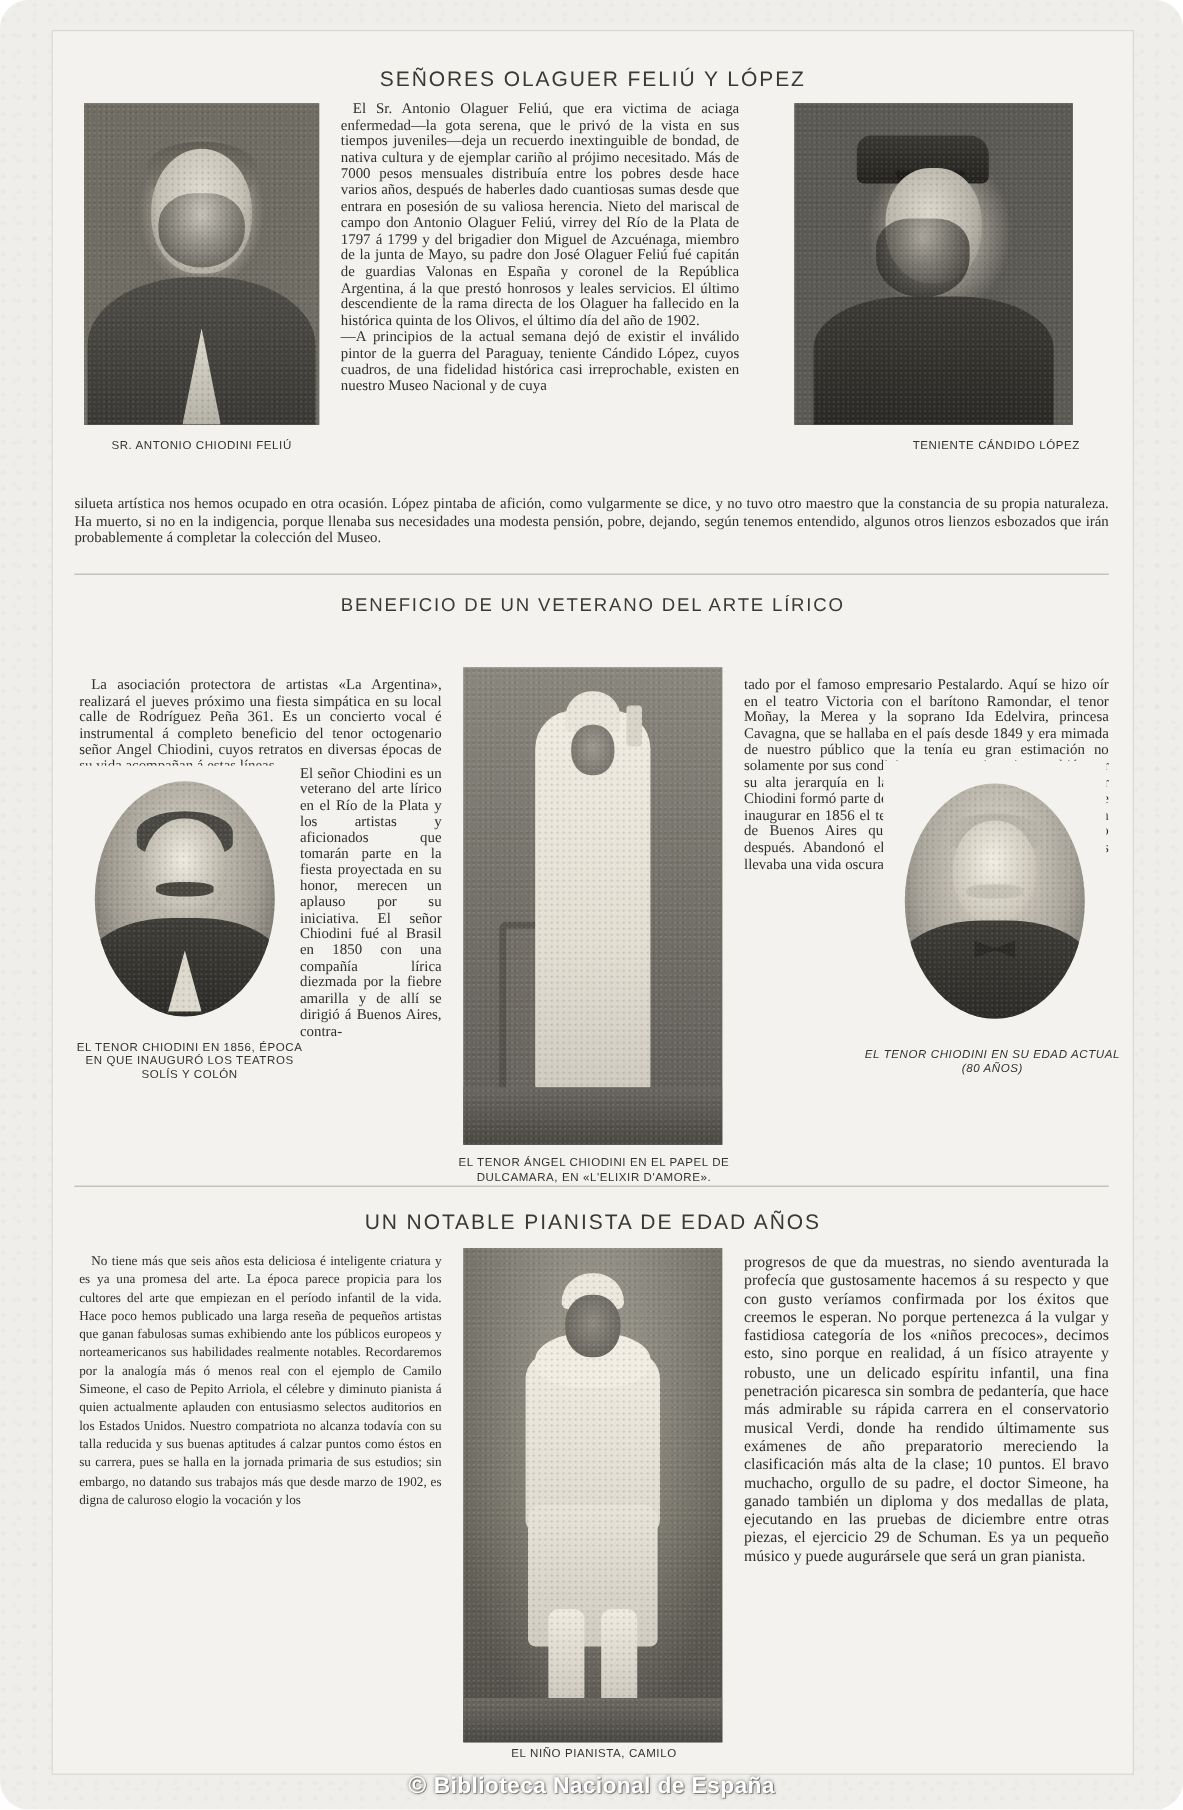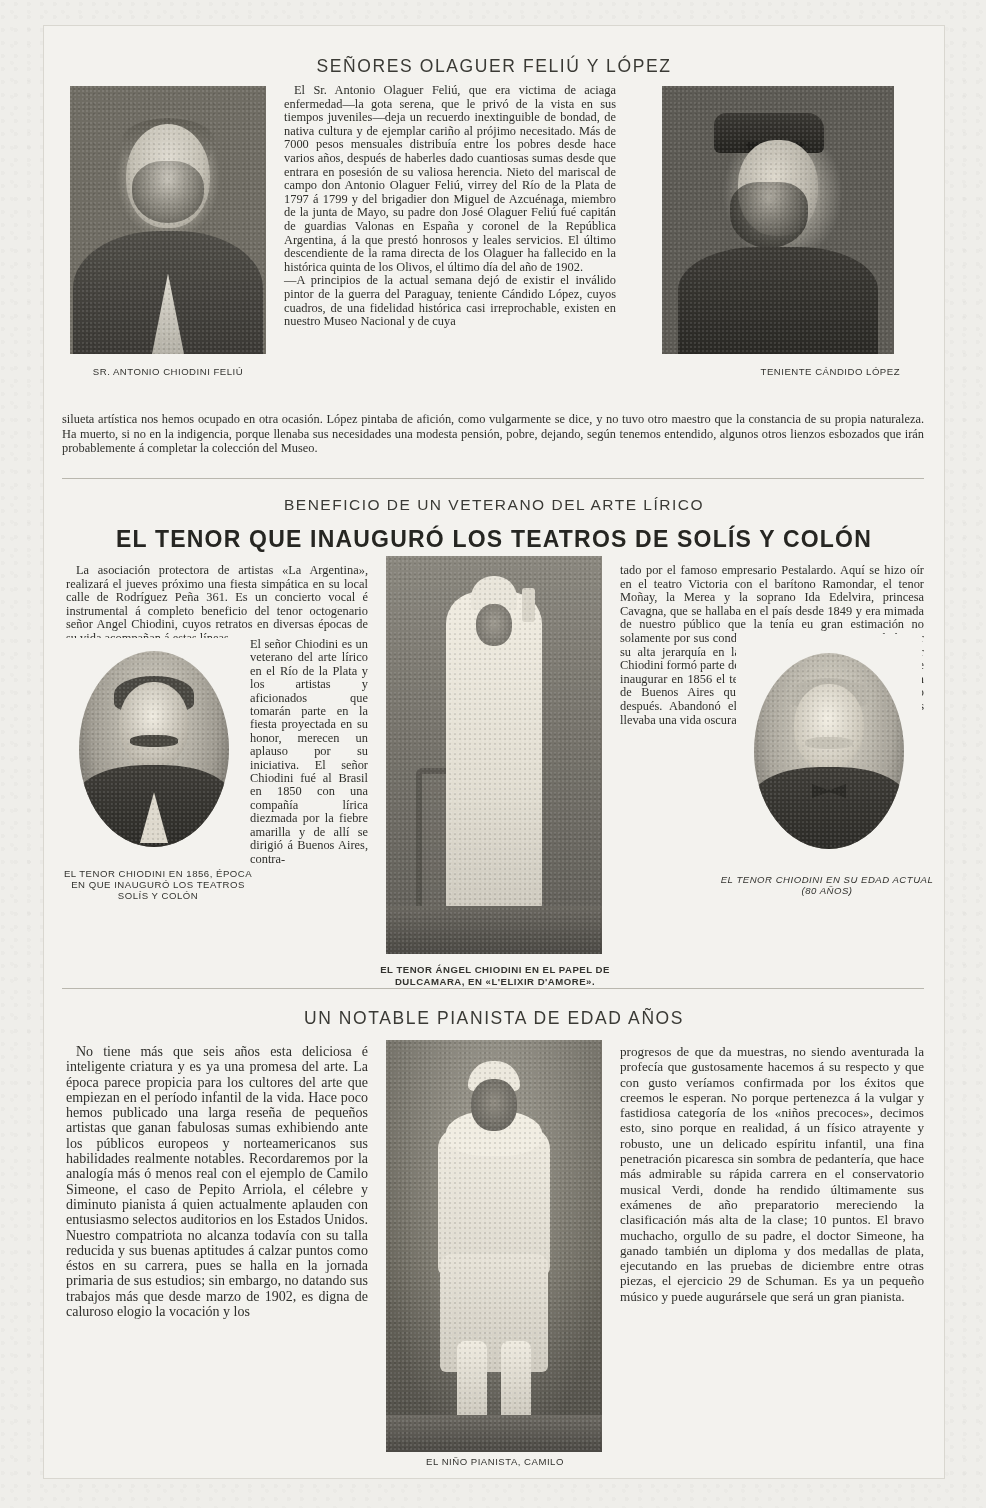--- a/index.html
+++ b/index.html
@@ -18,20 +18,21 @@
   .page {
     position: absolute;
     left: 0; top: 0;
     width: 986px;
     height: 1508px;
     background: #efeeea;
     background-image:
       radial-gradient(circle at 20% 30%, rgba(0,0,0,0.018) 0 2px, transparent 2px),
       radial-gradient(circle at 70% 70%, rgba(0,0,0,0.015) 0 2px, transparent 2px);
     background-size: 13px 13px, 17px 17px;
+    border-radius: 24px;
   }
   .sheet {
     position: absolute;
     left: 44px; top: 26px;
     width: 900px;
     height: 1452px;
     background: #f3f2ee;
     box-shadow: 0 0 0 1px #d9d7d0;
   }
 
@@ -384,23 +385,20 @@
 
     <div class="body-text" style="position:absolute; left:18px; top:386px; width:862px; line-height:14.6px;">
       <p style="text-indent:0;">silueta artística nos hemos ocupado en otra ocasión. López pintaba de afición, como vulgarmente se dice, y no tuvo otro maestro que la constancia de su propia naturaleza. Ha muerto, si no en la indigencia, porque llenaba sus necesidades una modesta pensión, pobre, dejando, según tenemos entendido, algunos otros lienzos esbozados que irán probablemente á completar la colección del Museo.</p>
     </div>
 
     <div class="rule" style="left:18px; top:452px; width:862px;"></div>
 
     <div style="position:absolute; left:0; top:470px; width:900px;">
       <div class="title-2">BENEFICIO DE UN VETERANO DEL ARTE LÍRICO</div>
     </div>
-    <div style="position:absolute; left:0; top:500px; width:900px;">
-      <div class="title-big">EL TENOR QUE INAUGURÓ LOS TEATROS DE SOLÍS Y COLÓN</div>
-    </div>
 
     <div class="body-text" style="position:absolute; left:22px; top:538px; width:302px;">
       <p>La asociación protectora de artistas «La Argentina», realizará el jueves próximo una fiesta simpática en su local calle de Rodríguez Peña 361. Es un concierto vocal é instrumental á completo beneficio del tenor octogenario señor Angel Chiodini, cuyos retratos en diversas épocas de su vida acompañan á estas líneas.</p>
     </div>
 
     <div class="photo ph-chiodini-young" style="left:22px; top:612px; width:176px; height:222px; background:#f3f2ee;">
       <div class="oval-frame">
         <div class="hair"></div>
         <div class="head"></div>
         <div class="mus"></div>
@@ -418,21 +416,21 @@
 
     <div class="photo ph-dulcamara" style="left:342px; top:530px; width:216px; height:398px;">
       <div class="chair"></div>
       <div class="figure"></div>
       <div class="hat"></div>
       <div class="face"></div>
       <div class="bottle"></div>
       <div class="floor"></div>
       <div class="grain"></div>
     </div>
-    <div class="caption" style="position:absolute; left:336px; top:938px; width:230px;font-weight:bold;">EL TENOR ÁNGEL CHIODINI EN EL PAPEL DE DULCAMARA, EN «L'ELIXIR D'AMORE».</div>
+    <div class="caption" style="position:absolute; left:336px; top:938px; width:230px;">EL TENOR ÁNGEL CHIODINI EN EL PAPEL DE DULCAMARA, EN «L'ELIXIR D'AMORE».</div>
 
     <div class="body-text" style="position:absolute; left:576px; top:538px; width:304px;">
       <p style="text-indent:0;">tado por el famoso empresario Pestalardo. Aquí se hizo oír en el teatro Victoria con el barítono Ramondar, el tenor Moñay, la Merea y la soprano Ida Edelvira, princesa Cavagna, que se hallaba en el país desde 1849 y era mimada de nuestro público que la tenía eu gran estimación no solamente por sus condiciones como artista sino también por su alta jerarquía en la corte de Italia. En 1856 el tenor Chiodini formó parte de la empresa Lorini y le tocó en suerte inaugurar en 1856 el teatro Solís de Montevideo y el Colón de Buenos Aires que tanta notoriedad han alcanzado después. Abandonó el teatro en 1875 y desde entonces llevaba una vida oscura en nuestra ciudad.</p>
     </div>
 
     <div class="photo ph-chiodini-old" style="left:692px; top:608px; width:186px; height:234px; background:#f3f2ee;">
       <div class="oval-frame old">
         <div class="hair"></div>
         <div class="head"></div>
         <div class="mus"></div>
@@ -442,21 +440,21 @@
       </div>
     </div>
     <div class="caption" style="position:absolute; left:676px; top:848px; width:214px; line-height:11px;font-style:italic;">EL TENOR CHIODINI EN SU EDAD ACTUAL (80 AÑOS)</div>
 
     <div class="rule" style="left:18px; top:962px; width:862px;"></div>
 
     <div style="position:absolute; left:0; top:982px; width:900px;">
       <div class="title-1">UN NOTABLE PIANISTA DE EDAD AÑOS</div>
     </div>
 
-    <div class="body-text" style="position:absolute; left:22px; top:1018px; width:302px; line-height:15.3px; font-size:14px;">
+    <div class="body-text" style="position:absolute; left:22px; top:1018px; width:302px; line-height:15.3px; font-size:11px;">
       <p>No tiene más que seis años esta deliciosa é inteligente criatura y es ya una promesa del arte. La época parece propicia para los cultores del arte que empiezan en el período infantil de la vida. Hace poco hemos publicado una larga reseña de pequeños artistas que ganan fabulosas sumas exhibiendo ante los públicos europeos y norteamericanos sus habilidades realmente notables. Recordaremos por la analogía más ó menos real con el ejemplo de Camilo Simeone, el caso de Pepito Arriola, el célebre y diminuto pianista á quien actualmente aplauden con entusiasmo selectos auditorios en los Estados Unidos. Nuestro compatriota no alcanza todavía con su talla reducida y sus buenas aptitudes á calzar puntos como éstos en su carrera, pues se halla en la jornada primaria de sus estudios; sin embargo, no datando sus trabajos más que desde marzo de 1902, es digna de caluroso elogio la vocación y los</p>
     </div>
 
     <div class="photo ph-nino" style="left:342px; top:1014px; width:216px; height:412px;">
       <div class="backdrop"></div>
       <div class="torso"></div>
       <div class="legs"></div>
       <div class="boot-l"></div>
       <div class="boot-r"></div>
       <div class="collar"></div>
@@ -466,13 +464,16 @@
       <div class="grain"></div>
     </div>
     <div class="caption" style="position:absolute; left:336px; top:1430px; width:230px;">EL NIÑO PIANISTA, CAMILO</div>
 
     <div class="body-text" style="position:absolute; left:576px; top:1018px; width:304px; line-height:15.3px; font-size:13.2px;">
       <p style="text-indent:0;">progresos de que da muestras, no siendo aventurada la profecía que gustosamente hacemos á su respecto y que con gusto veríamos confirmada por los éxitos que creemos le esperan. No porque pertenezca á la vulgar y fastidiosa categoría de los «niños precoces», decimos esto, sino porque en realidad, á un físico atrayente y robusto, une un delicado espíritu infantil, una fina penetración picaresca sin sombra de pedantería, que hace más admirable su rápida carrera en el conservatorio musical Verdi, donde ha rendido últimamente sus exámenes de año preparatorio mereciendo la clasificación más alta de la clase; 10 puntos. El bravo muchacho, orgullo de su padre, el doctor Simeone, ha ganado también un diploma y dos medallas de plata, ejecutando en las pruebas de diciembre entre otras piezas, el ejercicio 29 de Schuman. Es ya un pequeño músico y puede augurársele que será un gran pianista.</p>
     </div>
 
   </div>
 
+  <div class="watermark">
+    <span class="c">©</span><span>Biblioteca Nacional de España</span>
+  </div>
 </div>
 
 </body></html>

